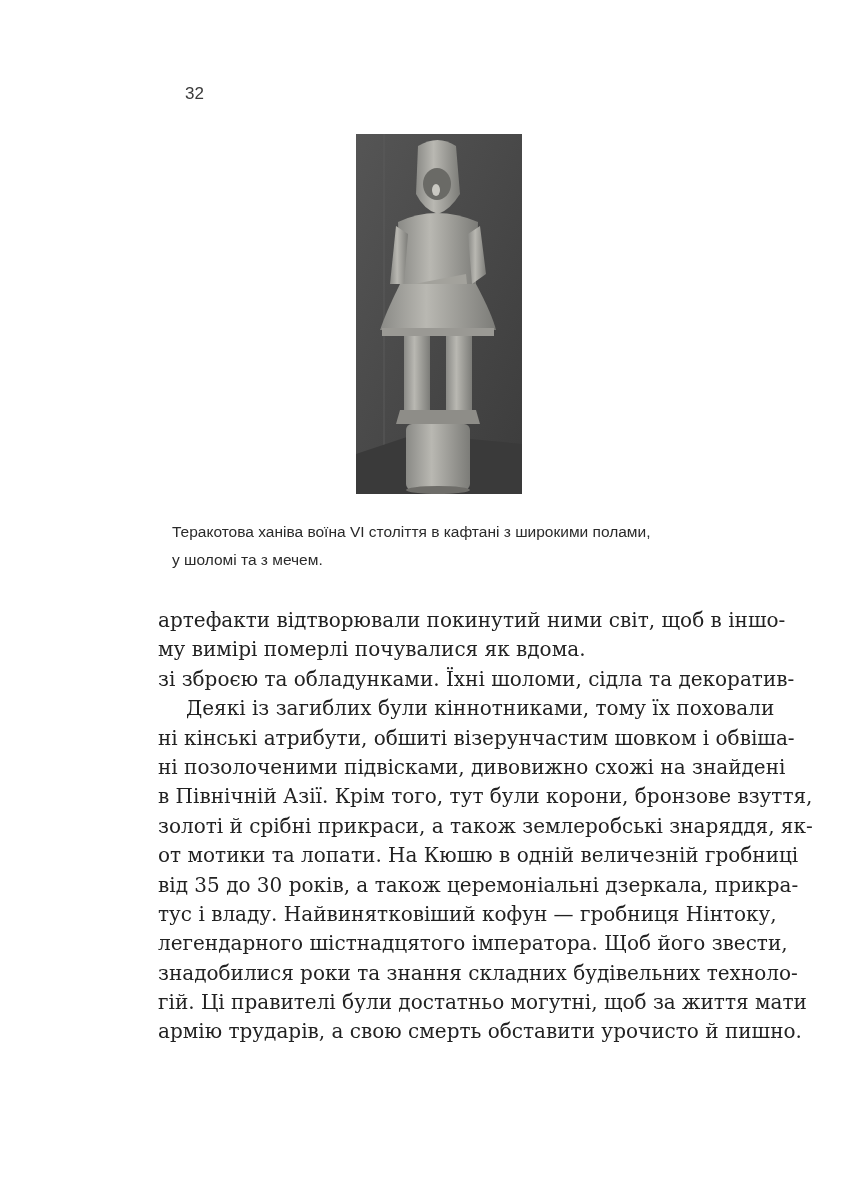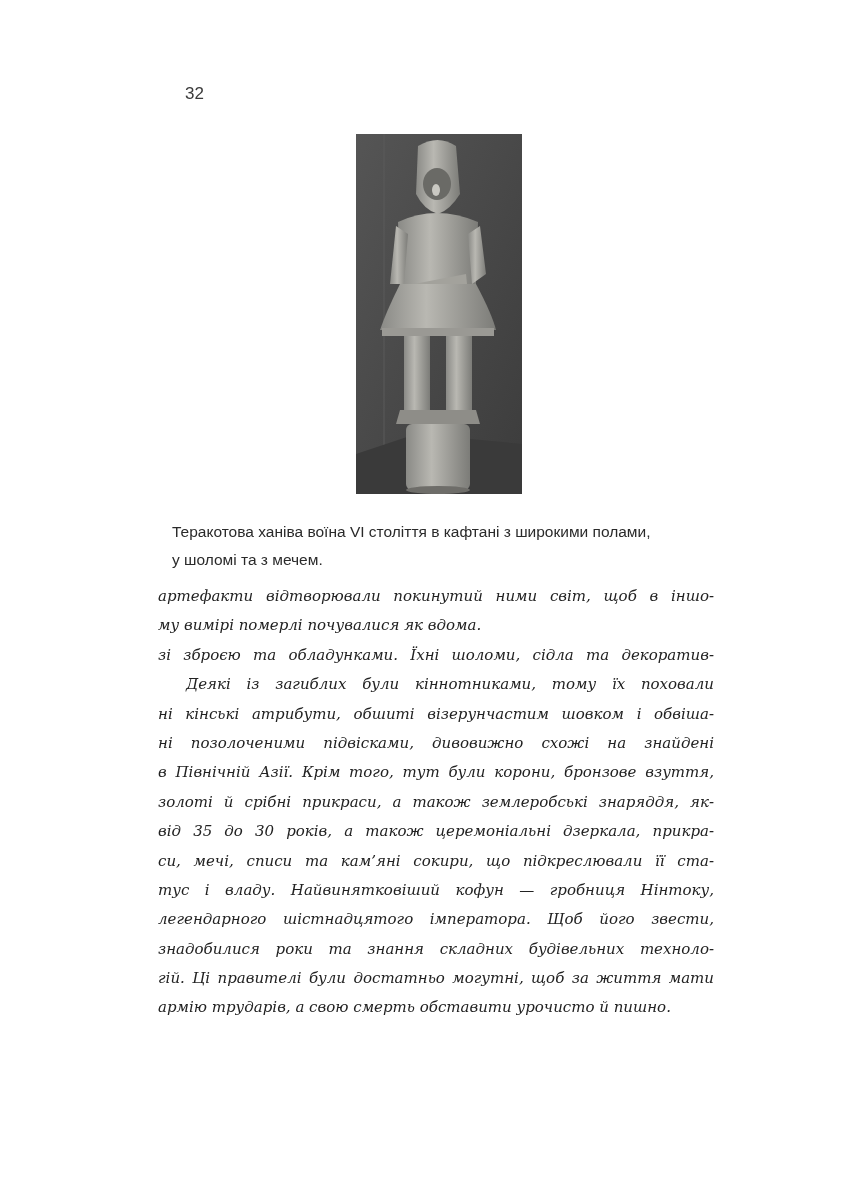--- a/index.html
+++ b/index.html
@@ -4,21 +4,21 @@
 <style>
   html, body { margin: 0; padding: 0; background: #ffffff; }
   body { width: 849px; height: 1200px; position: relative; overflow: hidden; color: #262626; }
   .running-head { position: absolute; top: 84px; left: 158px; width: 564px; height: 24px; font-family: "Liberation Sans", sans-serif; font-size: 17px; color: #3a3a3a; }
   .page-number { position: absolute; left: 0; top: 0; margin-left: 27px; }
   .book-title { position: absolute; right: 0; top: 0; font-style: italic; }
   .figure { position: absolute; left: 356px; top: 134px; width: 166px; height: 360px; background: #4a4a4a; overflow: hidden; }
   .figure svg { display: block; }
   .caption { position: absolute; left: 172px; top: 518px; width: 510px; font-family: "Liberation Sans", sans-serif; font-size: 15.5px; line-height: 28px; color: #2a2a2a; }
   .caption div { white-space: nowrap; }
-  .body-text { position: absolute; left: 158px; top: 582px; width: 556px; font-family: "DejaVu Serif", serif; font-size: 15px; line-height: 29.4px; color: #222; font-style: italic; }
+  .body-text { position: absolute; left: 158px; top: 606px; width: 556px; font-family: "DejaVu Serif", serif; font-size: 20px; line-height: 29.4px; color: #222; }
   .line { white-space: nowrap; text-align: justify; text-align-last: justify; height: 29.4px; }
   .line.last { text-align-last: left; }
   .line.indent { padding-left: 28px; }
 </style>
 </head>
 <body>
 
 <div class="running-head">
   <span class="page-number">32</span>
 </div>
@@ -65,20 +65,20 @@
 
 <div class="body-text">
   <div class="line">артефакти відтворювали покинутий ними світ, щоб в іншо-</div>
   <div class="line last">му вимірі померлі почувалися як вдома.</div>
   <div class="line">зі зброєю та обладунками. Їхні шоломи, сідла та декоратив-</div>
   <div class="line indent">Деякі із загиблих були кіннотниками, тому їх поховали</div>
   <div class="line">ні кінські атрибути, обшиті візерунчастим шовком і обвіша-</div>
   <div class="line">ні позолоченими підвісками, дивовижно схожі на знайдені</div>
   <div class="line">в Північній Азії. Крім того, тут були корони, бронзове взуття,</div>
   <div class="line">золоті й срібні прикраси, а також землеробські знаряддя, як-</div>
+  <div class="line">от мотики та лопати. На Кюшю в одній величезній гробниці</div>
   <div class="line">від 35 до 30 років, а також церемоніальні дзеркала, прикра-</div>
-  <div class="line">си, мечі, списи та кам’яні сокири, що підкреслювали її ста-</div>
   <div class="line">тус і владу. Найвинятковіший кофун — гробниця Нінтоку,</div>
   <div class="line">легендарного шістнадцятого імператора. Щоб його звести,</div>
   <div class="line">знадобилися роки та знання складних будівельних техноло-</div>
   <div class="line">гій. Ці правителі були достатньо могутні, щоб за життя мати</div>
   <div class="line last">армію трударів, а свою смерть обставити урочисто й пишно.</div>
 </div>
 
 </body></html>

